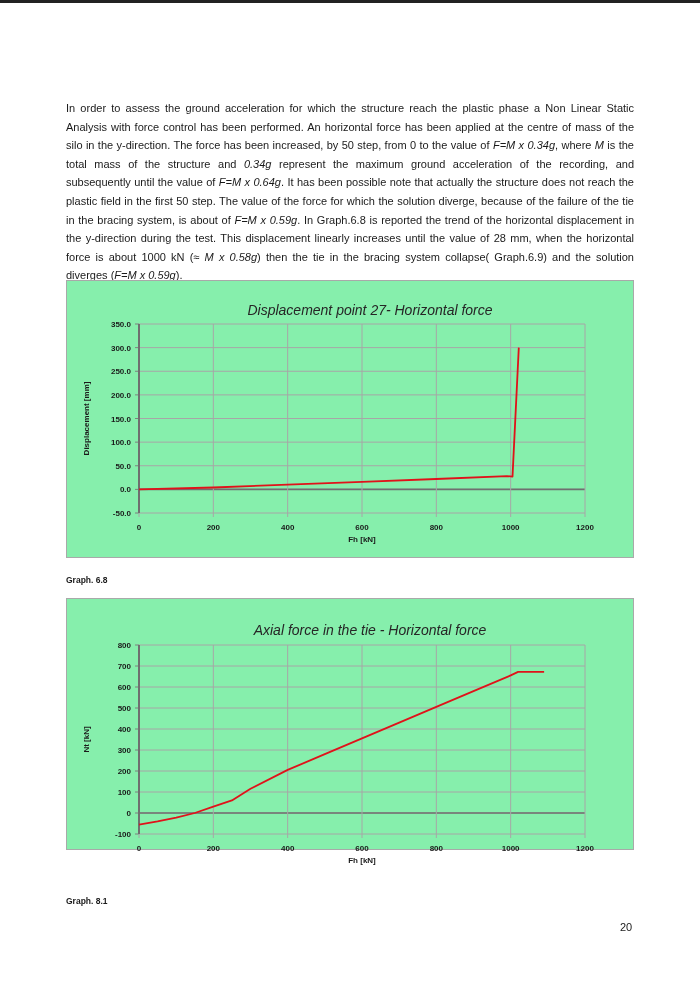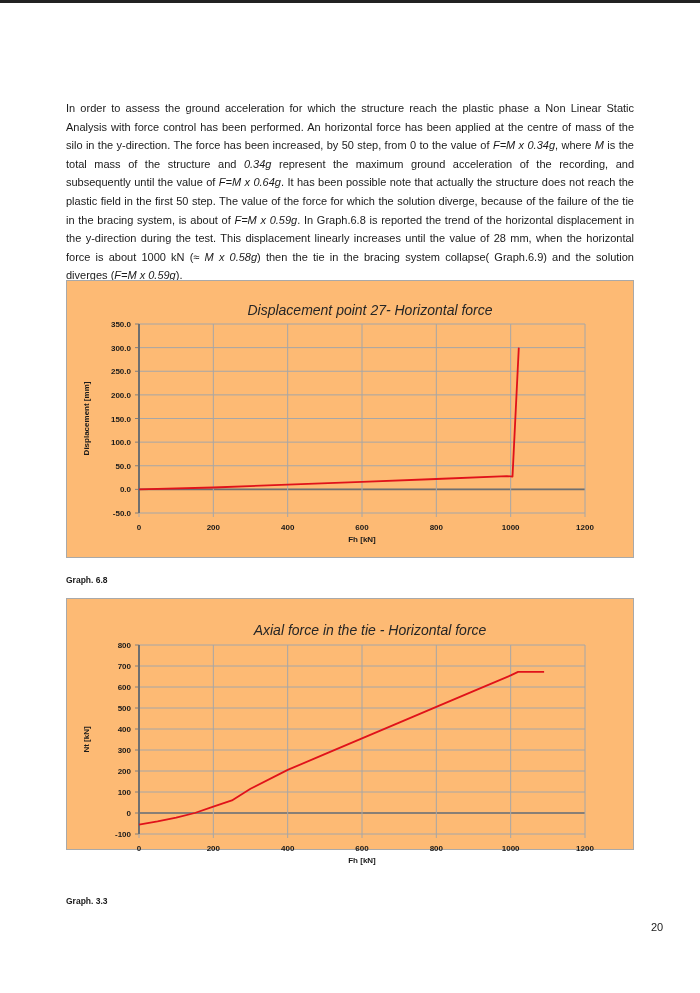--- a/index.html
+++ b/index.html
@@ -3,23 +3,23 @@
 <meta charset="utf-8">
 <style>
   html, body { margin: 0; padding: 0; background: #ffffff; }
   body { width: 700px; height: 993px; position: relative; overflow: hidden;
          font-family: "Liberation Sans", "DejaVu Sans", sans-serif; color: #1a1a1a; }
   .topbar { position: absolute; left: 0; top: 0; width: 700px; height: 3px; background: #222; }
   .para { position: absolute; left: 66px; top: 99px; width: 568px;
           font-size: 11px; line-height: 18.6px; text-align: justify; }
   .para i { font-style: italic; }
   .chart-frame { position: absolute; left: 66px; width: 568px; border: 1px solid #a9a9a9;
-                 background: #fdba74; box-sizing: border-box; }
+                 background: #86efac; box-sizing: border-box; }
   .caption { position: absolute; left: 66px; font-size: 8.5px; font-weight: bold; text-align: right; }
-  .pagenum { position: absolute; left: 620px; top: 921px; font-size: 11px; margin-left: 31px; }
+  .pagenum { position: absolute; left: 620px; top: 921px; font-size: 11px; }
   svg text { font-family: "Liberation Sans", "DejaVu Sans", sans-serif; }
 </style>
 </head>
 <body>
 
 <div class="topbar"></div>
 
 <div class="para" id="para"><span>In order to assess the ground acceleration for which the structure reach the plastic phase a Non Linear Static Analysis with force control has been performed. An horizontal force has been applied at the centre of mass of the silo in the y-direction. The force has been increased, by 50 step, from 0 to the value of </span><i>F=M x 0.34g</i><span>, where </span><i>M</i><span> is the total mass of the structure and </span><i>0.34g</i><span> represent the maximum ground acceleration of the recording, and subsequently  until the value of </span><i>F=M x 0.64g</i><span>. It has been possible note that actually the structure does not reach the plastic field in the first 50 step. The value of the force for which the solution diverge, because of the failure of the tie in the bracing system, is about of </span><i>F=M x 0.59g</i><span>. In Graph.6.8 is reported the trend of the horizontal displacement in the y-direction during the test. This displacement linearly increases until the value of 28 mm, when the horizontal force is about 1000 kN (≈ </span><i>M x 0.58g</i><span>) then the tie in the bracing system collapse( Graph.6.9)  and the solution diverges (</span><i>F=M x 0.59g</i><span>).</span></div>
 
 <div class="chart-frame" style="top:280px;height:278px;">
@@ -122,15 +122,15 @@
       <line x1="443.6666666666667" x2="443.6666666666667" y1="46" y2="239" stroke="#a6a6a6" stroke-width="1"></line>
       <text x="443.6666666666667" y="252" text-anchor="middle" font-size="8" font-weight="bold" fill="#1a1a1a">1000</text>
       <line x1="518" x2="518" y1="46" y2="239" stroke="#a6a6a6" stroke-width="1"></line>
       <text x="518" y="252" text-anchor="middle" font-size="8" font-weight="bold" fill="#1a1a1a">1200</text>
       <line x1="72" x2="72" y1="46" y2="235" stroke="#6f6f6f" stroke-width="2"></line>
       <text x="295" y="264" text-anchor="middle" font-size="8" font-weight="bold" fill="#1a1a1a">Fh [kN]</text>
       <text x="22" y="140.5" text-anchor="middle" font-size="8" font-weight="bold" fill="#1a1a1a" transform="rotate(-90 22 140.5)">Nt [kN]</text>
       <polyline points="72.0,225.6 90.6,222.4 109.2,218.6 127.8,214.0 146.3,207.7 164.9,201.4 183.5,189.8 220.7,170.9 257.8,155.2 295.0,139.4 332.2,123.7 369.3,107.9 406.5,92.2 443.7,76.4 451.1,72.9 477.1,72.9" fill="none" stroke="#e0121a" stroke-width="1.8" stroke-linejoin="round"></polyline>
     </svg>
 </div>
-<div class="caption" style="top:896px;">Graph. 3.3</div>
+<div class="caption" style="top:896px;">Graph. 8.1</div>
 
 <div class="pagenum">20</div>
 
 </body></html>

